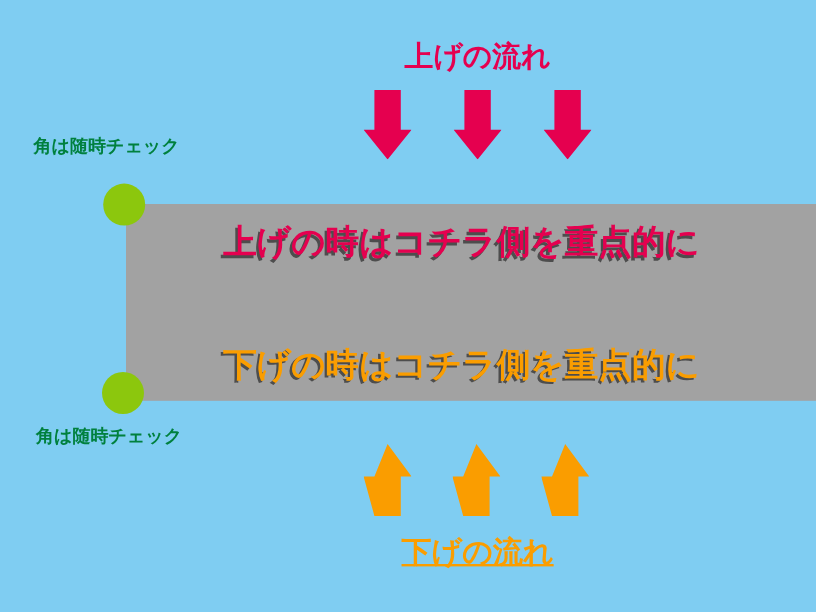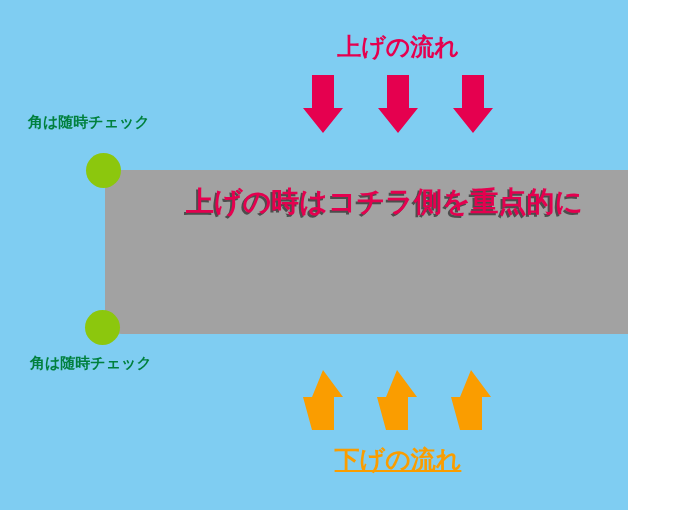--- a/index.html
+++ b/index.html
@@ -8,21 +8,21 @@
     --rise:#E5004F;
     --fall:#FA9D00;
     --note:#00803E;
     --corner_dot:#8CC70D;
     --text_shadow:#4D4D4D;
   }
   html,body{margin:0;padding:0;}
   body{font-family:"DejaVu Sans","Liberation Sans",sans-serif;}
   .canvas{
     position:relative;
-    width:628px;height:510px;
+    width:680px;height:510px;
     background:var(--background);
     overflow:hidden;
   }
   .rise-title{
     position:absolute;left:303px;top:31px;width:190px;
     text-align:center;
     color:var(--rise);
     font-size:24px;font-weight:bold;
     white-space:nowrap;
   }
@@ -48,21 +48,20 @@
     clip-path:polygon(22.5% 0,77.5% 0,77.5% 57%,100% 57%,50% 100%,0 57%,22.5% 57%);
   }
   .arrow-up{
     width:40px;height:60px;
     background:var(--fall);
     clip-path:polygon(50% 0,100% 45%,77.5% 45%,77.5% 100%,22.5% 100%,0 45%,22.5% 45%);
   }
   .panel{
     position:absolute;left:105px;top:170px;width:575px;height:164px;
     background:var(--panel);
-    border-radius:17px;
   }
   .panel-text{
     position:absolute;left:81px;
     font-size:28px;font-weight:bold;
     white-space:nowrap;
     text-shadow:-2px 2px 0 var(--text_shadow);
     letter-spacing:0px;
   }
   .rise-text{top:13px;color:var(--rise);}
   .fall-text{top:115px;color:var(--fall);}
@@ -91,20 +90,21 @@
   <div class="down-arrows">
       <div class="arrow-down"></div>
       <div class="arrow-down"></div>
       <div class="arrow-down"></div>
     </div>
 
   <div class="note note-top">角は随時チェック</div>
 
   <div class="panel">
     <div class="panel-text rise-text">上げの時はコチラ側を重点的に</div>
+    <div class="panel-text fall-text">下げの時はコチラ側を重点的に</div>
   </div>
 
   <div class="dot dot-top"></div>
   <div class="dot dot-bottom"></div>
 
   <div class="note note-bottom">角は随時チェック</div>
 
   <div class="up-arrows">
       <div class="arrow-up"></div>
       <div class="arrow-up"></div>

